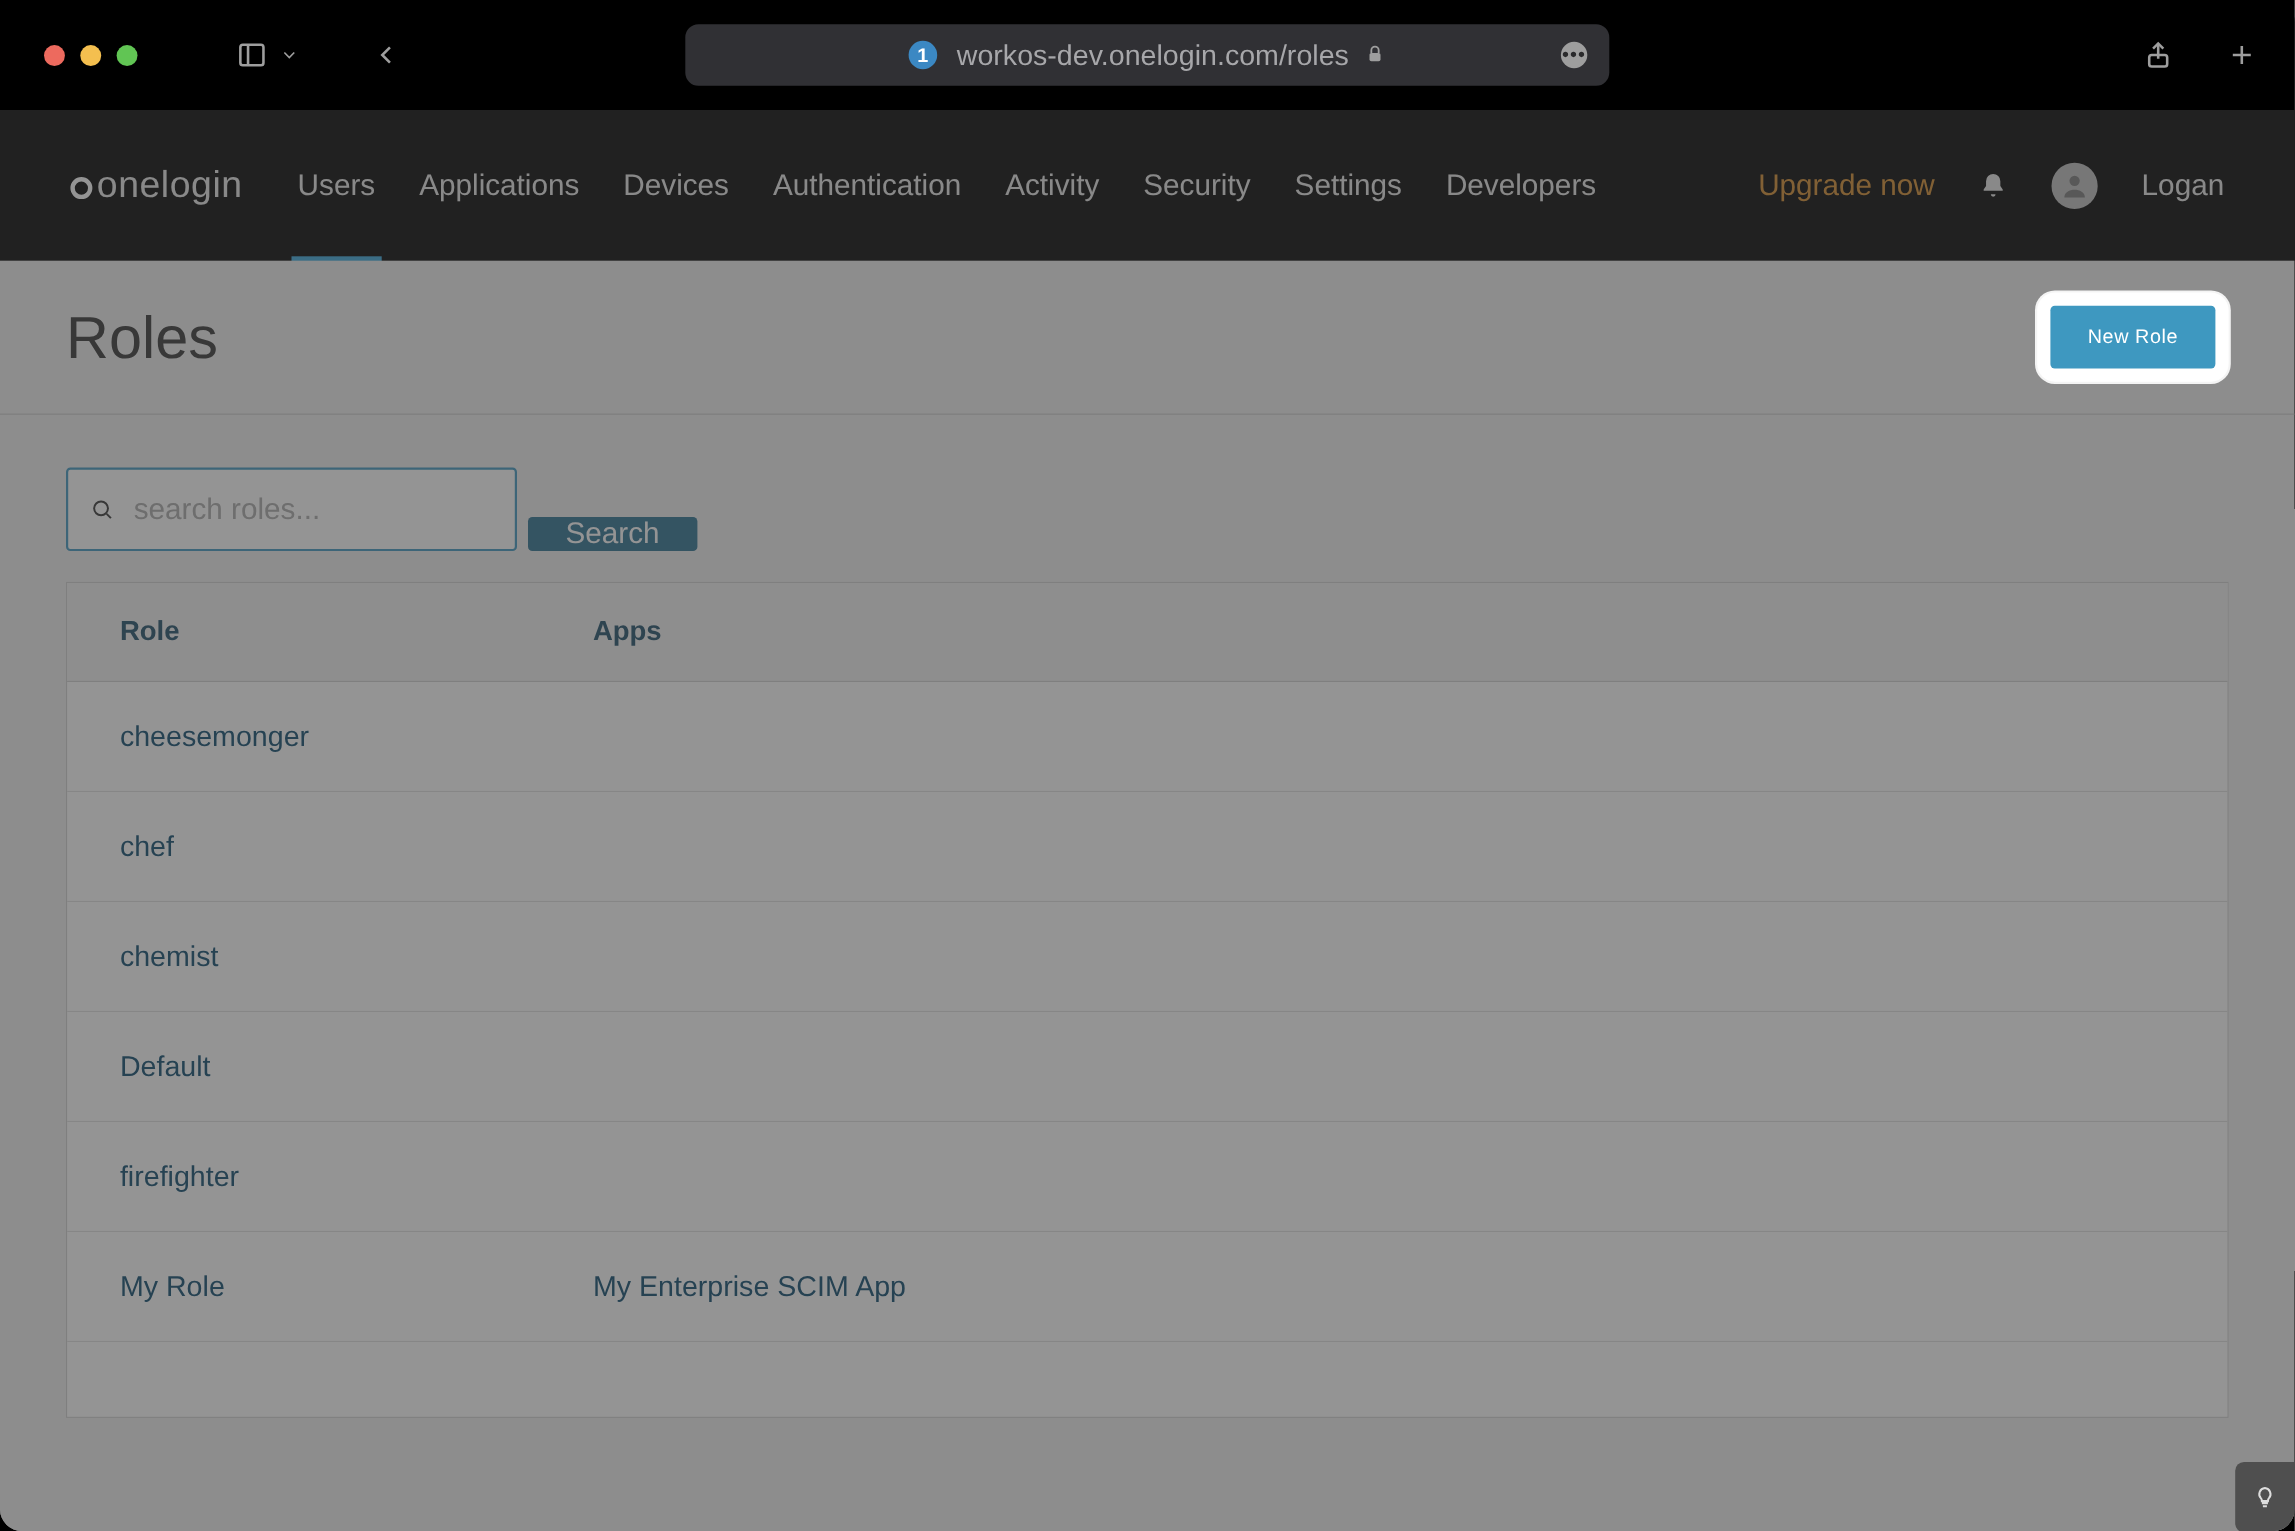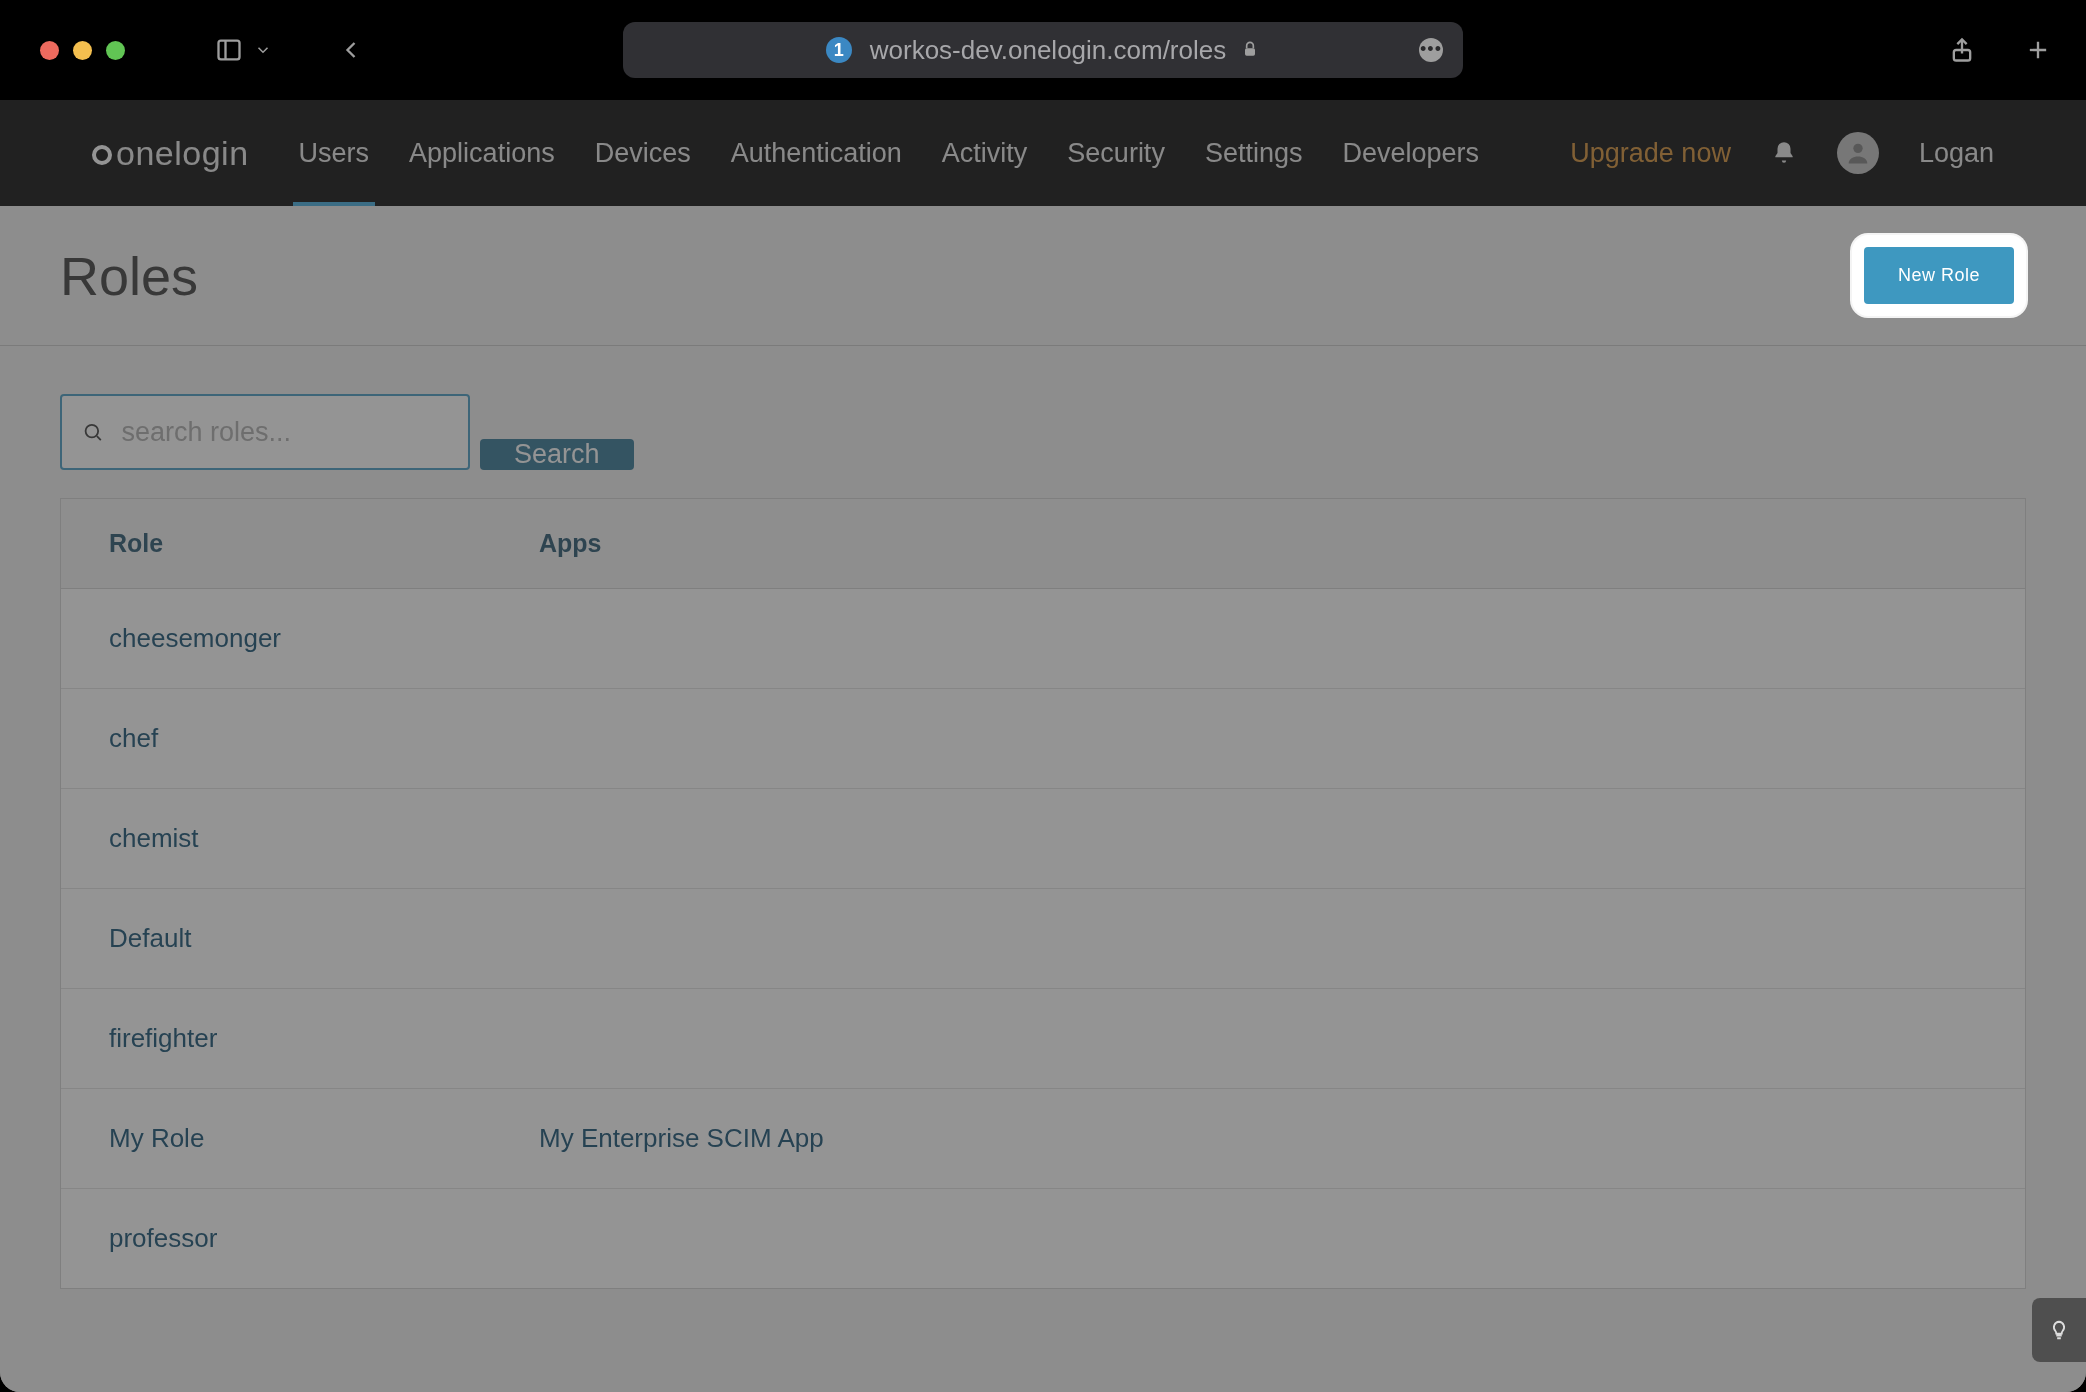--- a/index.html
+++ b/index.html
@@ -96,24 +96,24 @@
   .url-bar .lock { color:#9e9e9e; }
 
   .safari-right-icons {
     position:absolute; right: 30px;
     display:flex; align-items:center; gap:40px;
     color:#9e9e9e;
   }
 
   
   .topnav {
-    height: 106px;
+    height: 137px;
     background: var(--topnav-bg);
     display:flex; align-items:center;
-    padding: 0 92px;
+    padding: 0 64px;
     gap: 40px;
     font-size: 27px;
     color: var(--topnav-fg);
   }
   .brand { display:flex; align-items:center; gap:2px; font-size:34px; letter-spacing:0.5px; margin-right:10px;}
   .brand .one-o {
     display:inline-block;
     width: 20px; height:20px; border:4px solid #fff; border-radius:50%;
     margin-right: 2px;
     position:relative; top:2px;
@@ -391,21 +391,20 @@
             </div>
             <div class="trow">
               <div class="td col-role">firefighter</div>
               <div class="td col-apps"></div>
             </div>
             <div class="trow">
               <div class="td col-role">My Role</div>
               <div class="td col-apps">My Enterprise SCIM App</div>
             </div>
             <div class="trow">
-              <div class="td col-role">professor</div>
               <div class="td col-apps"></div>
             </div>
           </div>
       </div>
     </div>
 
     <div class="help-bulb">
       <svg viewBox="0 0 24 24" fill="none" stroke="currentColor" stroke-width="2">
         <path d="M9 18h6M10 21h4M12 3a6 6 0 0 0-4 10c1 1 1 2 1 3h6c0-1 0-2 1-3a6 6 0 0 0-4-10z"></path>
       </svg>

